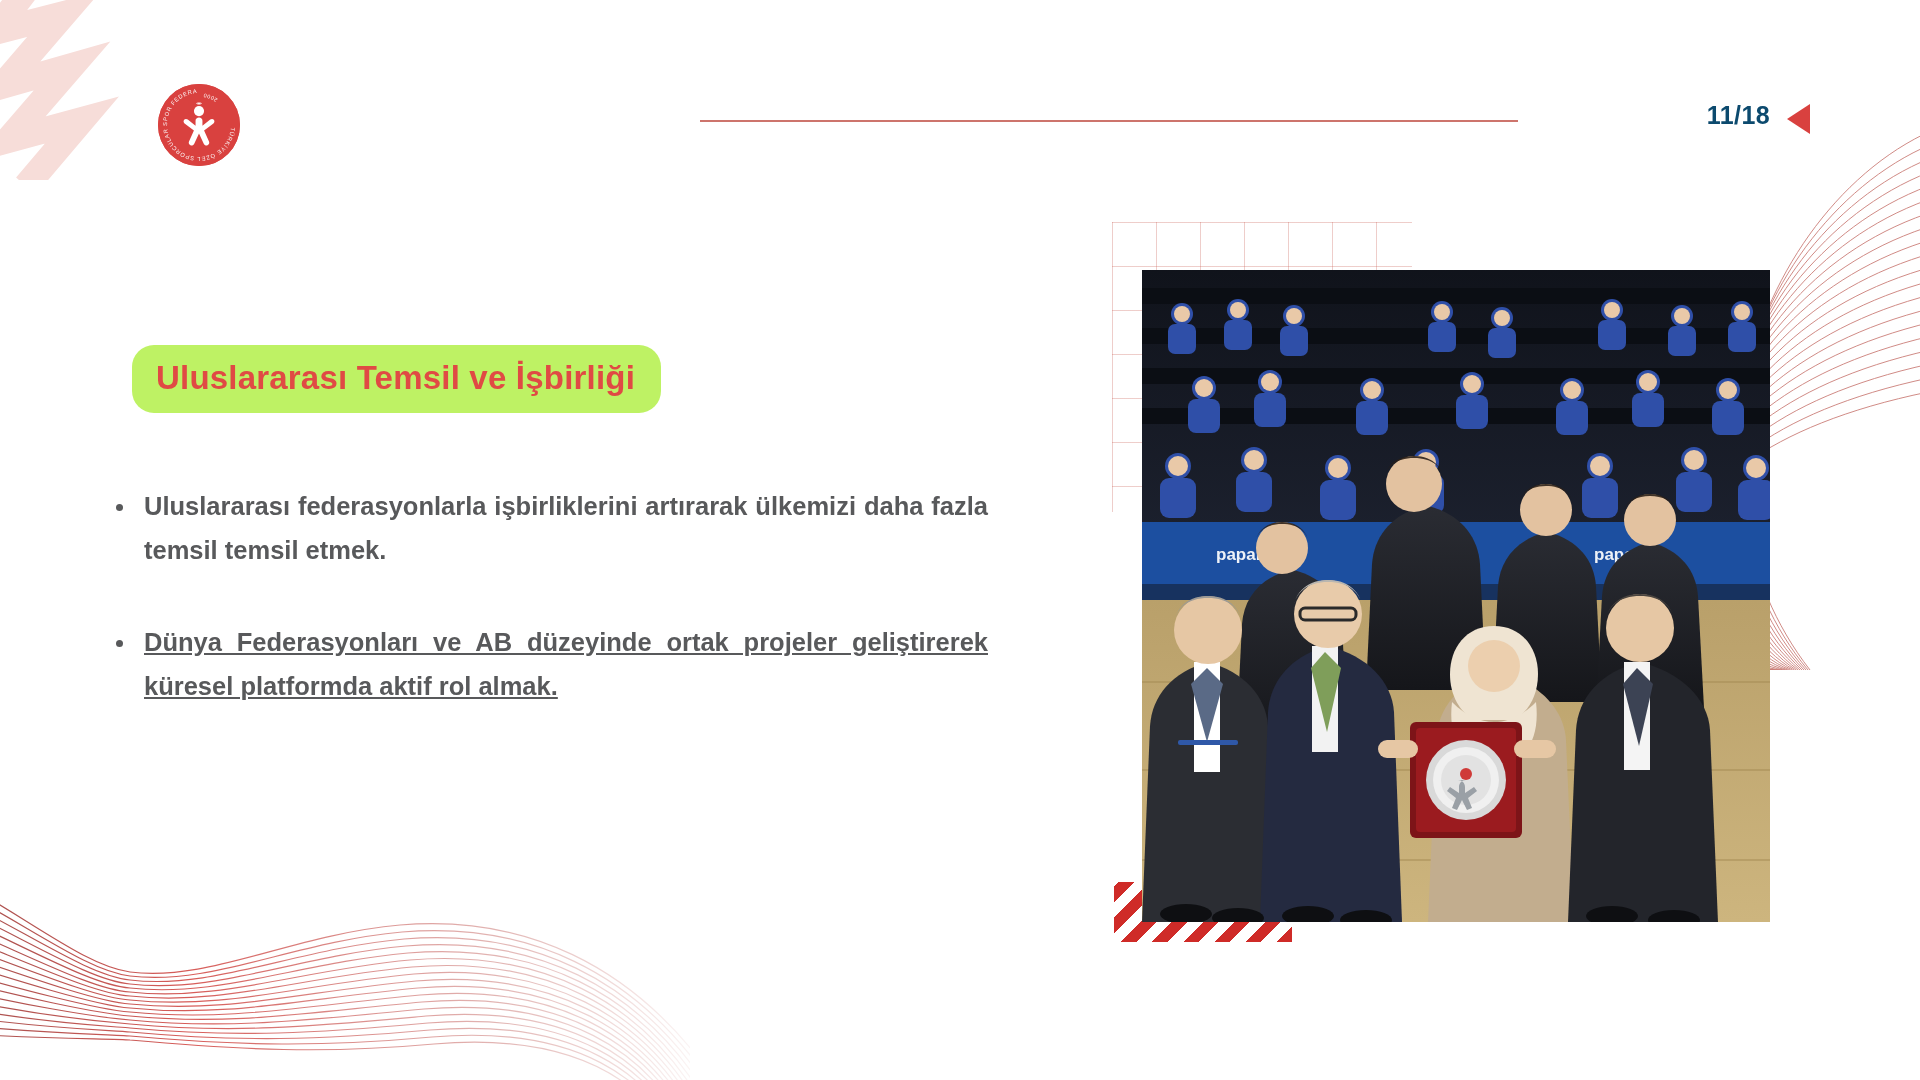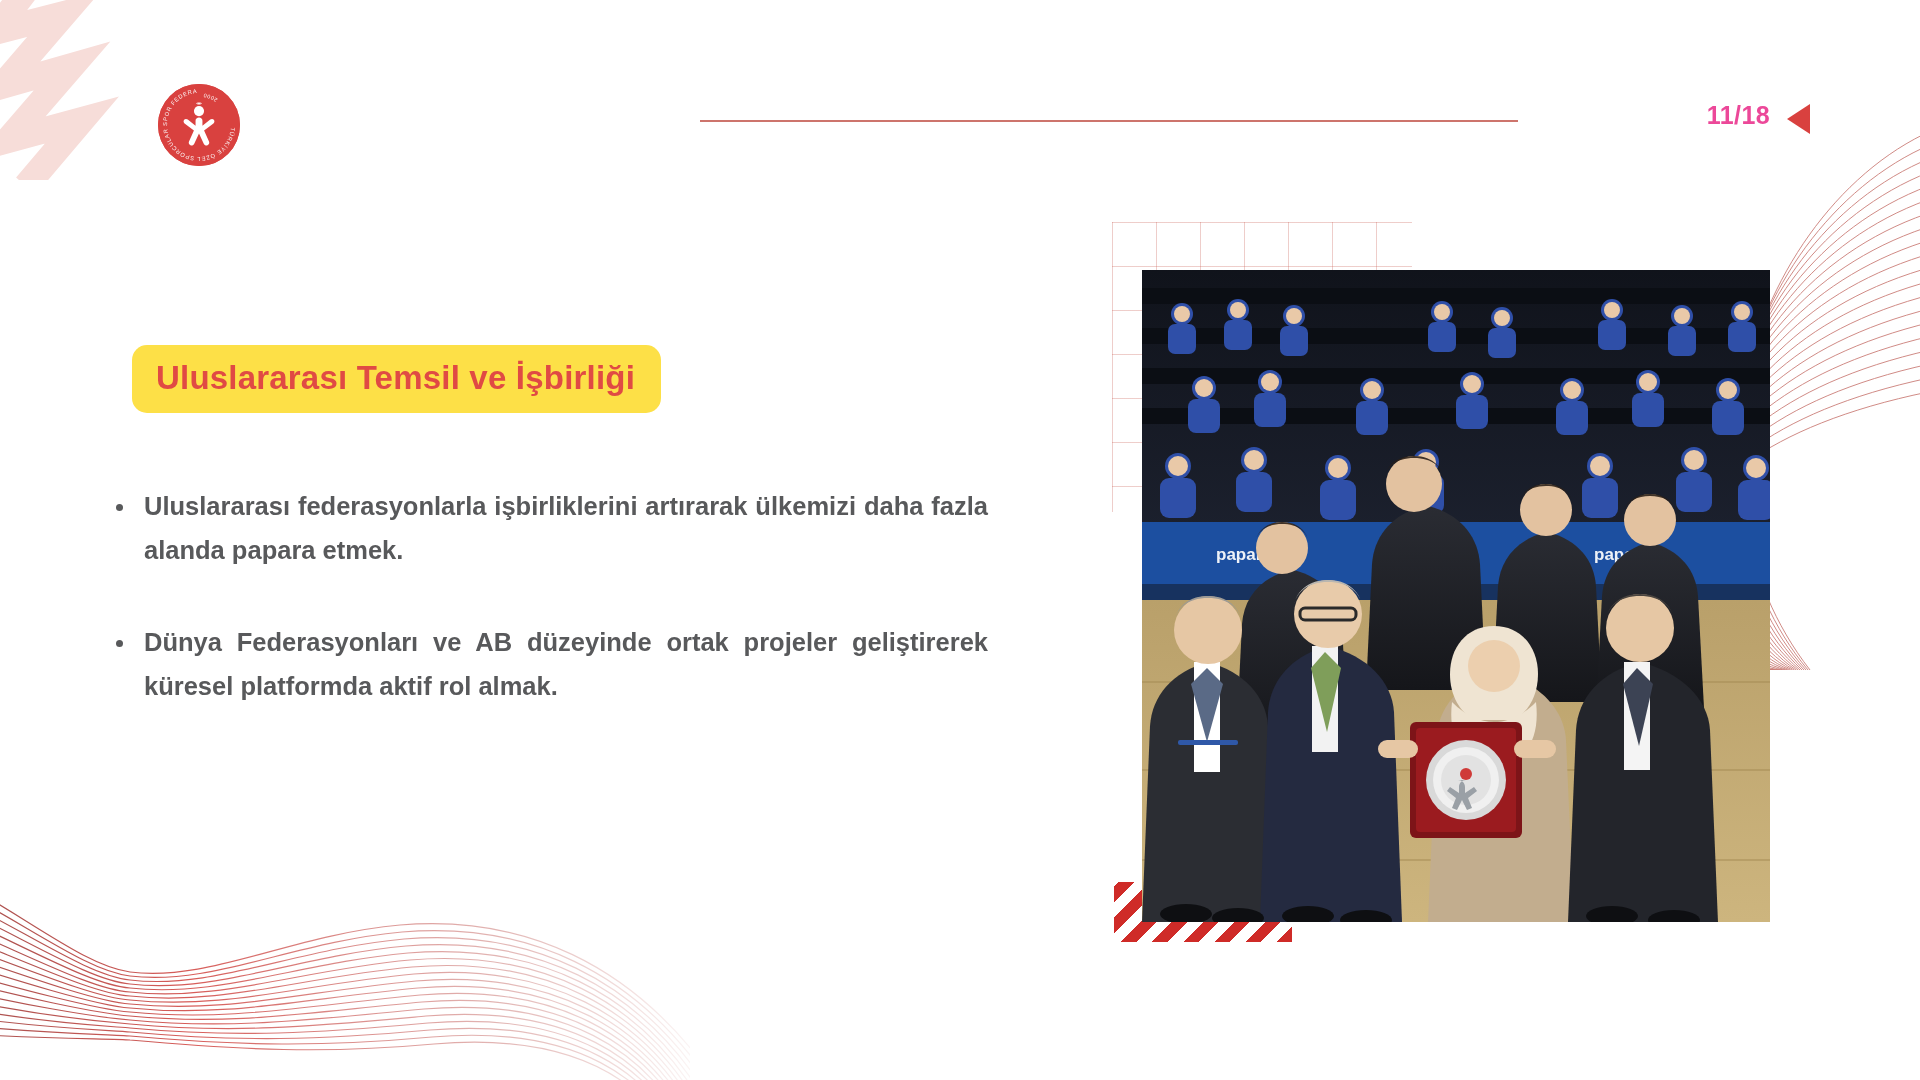--- a/index.html
+++ b/index.html
@@ -58,39 +58,39 @@
     left: 700px; top: 120px;
     width: 818px; height: 2px;
     background: #c45c52;
     opacity: .85;
   }
   .page-num {
     position: absolute;
     right: 150px; top: 101px;
     font-size: 25px;
     font-weight: 700;
-    color: #ec4899;
+    color: #0c4a6e;
     letter-spacing: .4px;
   }
   .page-arrow {
     position: absolute;
     right: 110px; top: 104px;
     width: 0; height: 0;
     border-top: 15px solid transparent;
     border-bottom: 15px solid transparent;
     border-right: 23px solid #d9413f;
   }
 
   
   .section-badge {
     position: absolute;
     left: 132px; top: 345px;
     padding: 14px 26px 16px 24px;
-    background: #fde047;
-    border-radius: 15px;
+    background: #bef264;
+    border-radius: 22px;
     font-size: 33px;
     font-weight: 700;
     color: #e04a44;
     letter-spacing: .2px;
     white-space: nowrap;
   }
 
   .bullets {
     position: absolute;
     left: 108px; top: 485px;
@@ -101,21 +101,21 @@
     display: block;
     padding-left: 36px;
     margin-bottom: 48px;
     font-size: 25.5px;
     font-weight: 700;
     line-height: 1.72;
     color: #58595b;
     text-align: justify;
     text-justify: inter-word;
   }
-  .bullet:last-child { margin-bottom: 0; }
+  .bullet:last-child { margin-bottom: 0; text-decoration: underline; }
   .bullet::before {
     content: "";
     position: absolute;
     left: 8px; top: 19px;
     width: 7px; height: 7px;
     border-radius: 50%;
     background: #58595b;
   }
 
   
@@ -244,21 +244,21 @@
     <div class="header-rule"></div>
 
     <div class="page-num">11/18</div>
 
     <div class="page-arrow"></div>
   </div>
 
   <div class="section-badge">Uluslararası Temsil ve İşbirliği</div>
 
   <div class="bullets">
-    <div class="bullet">Uluslararası federasyonlarla işbirliklerini artırarak ülkemizi daha fazla alanda papara etmek.</div>
+    <div class="bullet">Uluslararası federasyonlarla işbirliklerini artırarak ülkemizi daha fazla temsil temsil etmek.</div>
     <div class="bullet">Dünya Federasyonları ve AB düzeyinde ortak projeler geliştirerek küresel platformda aktif rol almak.</div>
   </div>
 
   <div class="photo-block">
 
     <div class="photo-grid"></div>
     <div class="photo-stripes"></div>
 
     <div class="photo-frame">
       <svg viewBox="0 0 628 652" xmlns="http://www.w3.org/2000/svg" preserveAspectRatio="xMidYMid slice">

